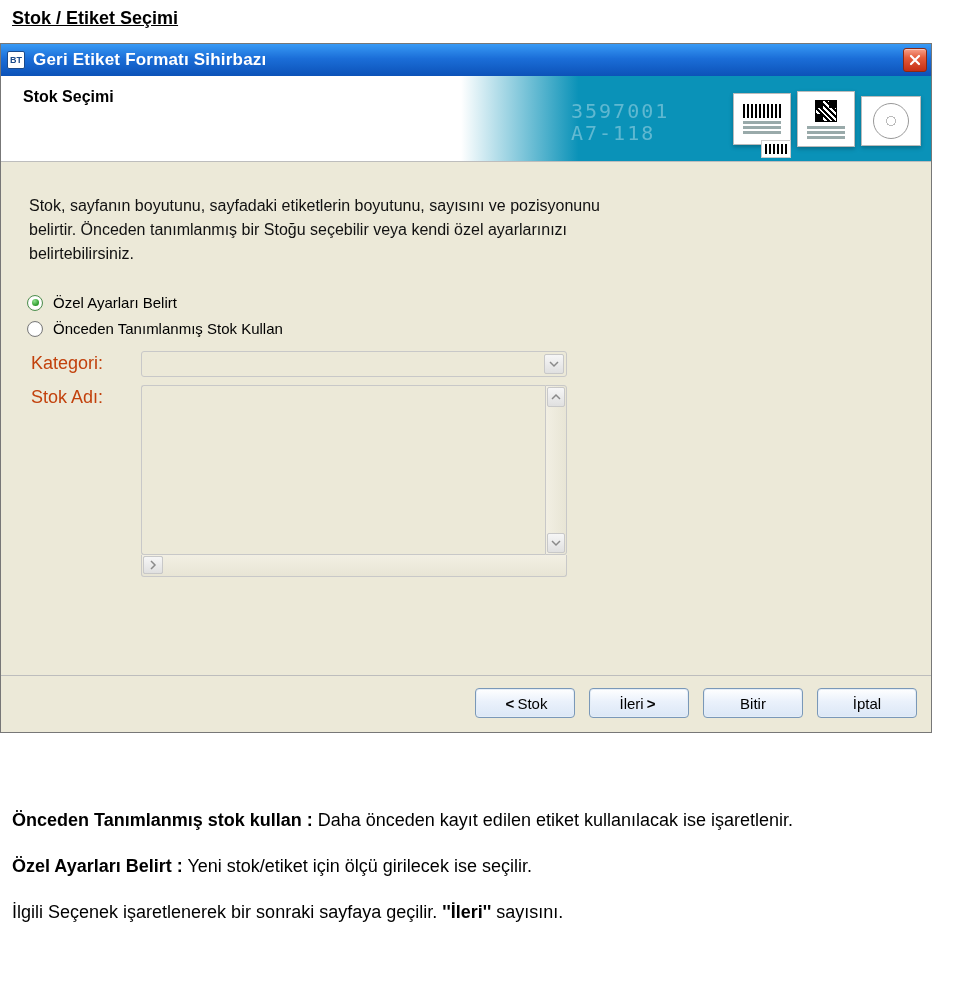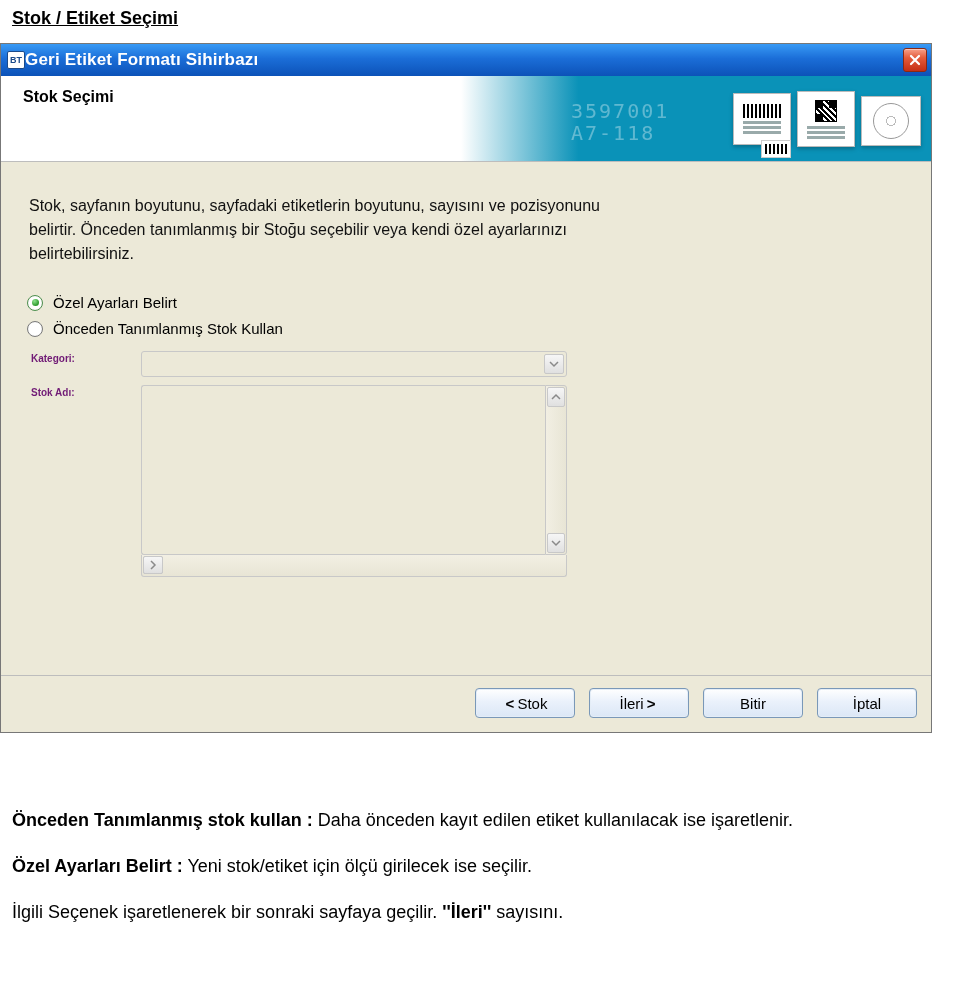--- a/index.html
+++ b/index.html
@@ -22,20 +22,21 @@
     border: 1px solid #777;
     background: #ece9d8;
     box-shadow: 0 0 0 1px #fff inset;
   }
   .titlebar {
     height: 32px;
     background: linear-gradient(to bottom, #389af5 0%, #1b6ed8 45%, #0c52b8 100%);
     display: flex;
     align-items: center;
     padding: 0 4px 0 6px;
+    gap: 8px;
   }
   .titlebar-icon {
     width: 18px;
     height: 18px;
     background: #fff;
     border: 1px solid #1b4a8a;
     border-radius: 2px;
     display: inline-flex;
     align-items: center;
     justify-content: center;
@@ -179,24 +180,23 @@
   }
   .form-grid {
     display: grid;
     grid-template-columns: 100px 426px;
     gap: 8px 10px;
     align-items: start;
     margin-top: 14px;
     margin-left: 4px;
   }
   .form-label {
-    color: #701a75;
-    font-size: 10px;
+    color: #c2410c;
+    font-size: 18px;
     padding-top: 2px;
-    font-weight: bold;
   }
   .combo {
     height: 26px;
     border: 1px solid #c8c8c8;
     background: #ece9d8;
     border-radius: 3px;
     position: relative;
   }
   .combo-btn {
     position:absolute; right:2px; top:2px;

